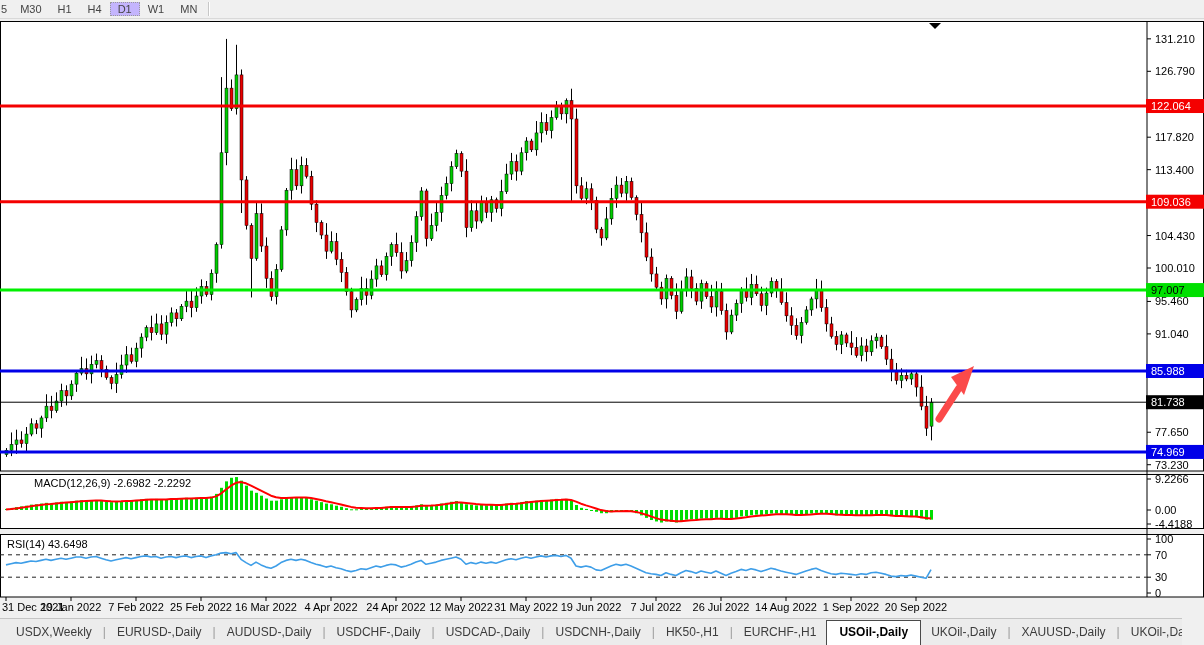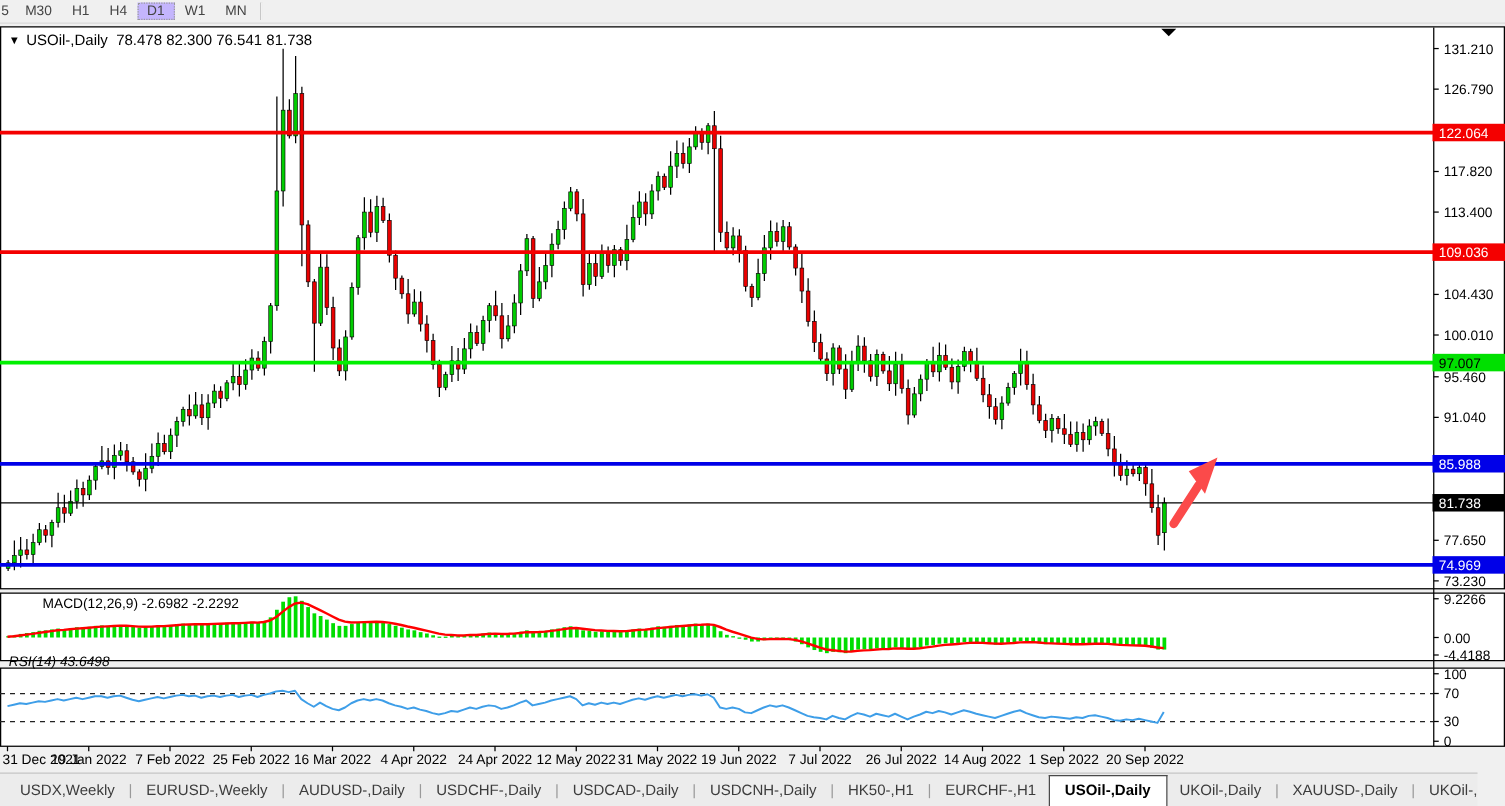--- a/index.html
+++ b/index.html
@@ -12,21 +12,21 @@
   .tf-btn.partial{padding:1px 5px 1px 1px;}
   .tf-btn.active{background:#c4b5fd;border:1px dotted #9a9a9a;padding:0 7px;}
   .tf-sep{width:1px;height:14px;background:#c7c7c7;border-right:1px solid #fff;margin:0 3px;}
   
   svg{position:absolute;left:0;top:0;}
   
   .ohlc-title{position:absolute;left:7px;top:25px;font-size:12px;color:#000;white-space:nowrap;}
   .ohlc-title .tri{display:inline-block;font-size:9px;margin-right:5px;transform:translateY(-1px);}
   .ind-label{position:absolute;left:7px;font-size:11px;color:#000;white-space:nowrap;}
   #macd-label{top:477px;padding-left:27px;}
-  #rsi-label{top:524px;font-style:italic;}
+  #rsi-label{top:538px;}
   
   .tab-bar{position:absolute;left:0;top:618px;width:1182px;height:27px;background:#ececec;
     border-top:1px solid #c5c5c5;display:flex;align-items:center;font-size:12px;color:#3c3c3c;
     padding-left:6px;box-sizing:border-box;overflow:hidden;}
   .tab{padding:4px 10px;white-space:nowrap;cursor:default;}
   .tab.active{background:#ffffff;border:1px solid #4a4a4a;border-bottom:none;font-weight:bold;color:#000;
     padding:4px 12px 6px 12px;margin-top:1px;}
   .tab-sep{color:#9a9a9a;padding:0 1px;}
   .tab-arrows{margin-left:auto;display:flex;align-items:center;gap:8px;padding-right:6px;font-size:9px;}
   .tab-arrows .sep{color:#9a9a9a;font-size:12px;margin-right:2px;}
@@ -694,31 +694,28 @@
     <span class="tf-btn partial">5</span>
   <span class="tf-btn">M30</span>
       <span class="tf-btn">H1</span>
       <span class="tf-btn">H4</span>
       <span class="tf-btn active">D1</span>
       <span class="tf-btn">W1</span>
       <span class="tf-btn">MN</span>
       <span class="tf-sep"></span>
     </div>
 
-  <div class="ohlc-title">
-    <span class="tri">▼</span><span>USOil-,Daily</span>&nbsp;&nbsp;<span>78.478 82.300 76.541 81.738</span>
-  </div>
 
   <div class="ind-label" id="macd-label">MACD(12,26,9) -2.6982 -2.2292</div>
   <div class="ind-label" id="rsi-label">RSI(14) 43.6498</div>
 
   <div class="tab-bar" id="tab-bar">
       <span class="tab">USDX,Weekly</span>
       <span class="tab-sep">|</span>
-      <span class="tab">EURUSD-,Weekly</span>
+      <span class="tab">EURUSD-,Daily</span>
       <span class="tab-sep">|</span>
       <span class="tab">AUDUSD-,Daily</span>
       <span class="tab-sep">|</span>
       <span class="tab">USDCHF-,Daily</span>
       <span class="tab-sep">|</span>
       <span class="tab">USDCAD-,Daily</span>
       <span class="tab-sep">|</span>
       <span class="tab">USDCNH-,Daily</span>
       <span class="tab-sep">|</span>
       <span class="tab">HK50-,H1</span>

